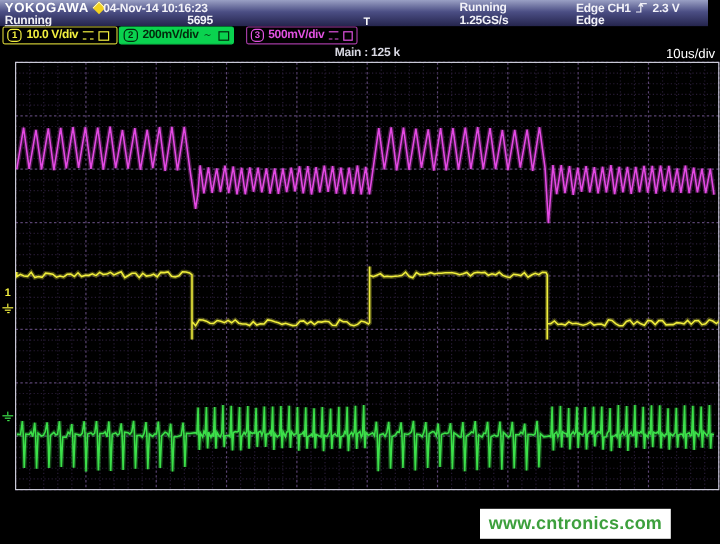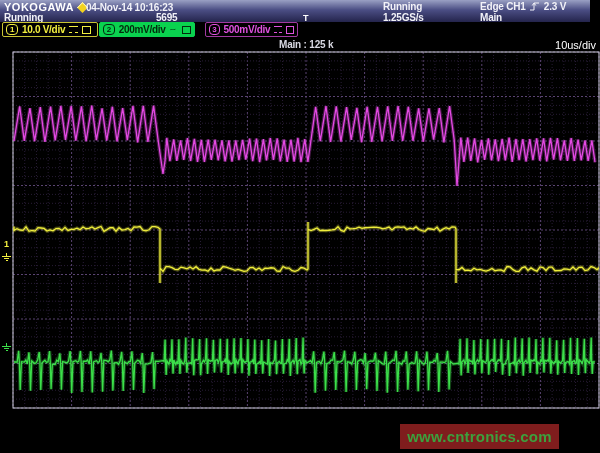--- a/index.html
+++ b/index.html
@@ -36,21 +36,21 @@
   .grat-svg{left:0;top:0;width:600px;height:453px;}
   
   .gnd{width:11px;height:9px;}
   .gnd span{position:absolute;background:currentColor;}
   .gnd .s {left:5px;top:0;width:1px;height:3px;}
   .gnd .b1{left:1px;top:3px;width:9px;height:1px;}
   .gnd .b2{left:3px;top:5px;width:5px;height:1px;}
   .gnd .b3{left:5px;top:7px;width:2px;height:1px;}
   .chpos{font-size:9px;font-weight:bold;}
   
-  .wm{left:400px;top:424px;width:159px;height:25px;background:#7f1d1d;
+  .wm{left:400px;top:424px;width:159px;height:25px;background:#ffffff;
       display:flex;align-items:center;justify-content:center;}
   .wm span{color:#3da03d;font-size:15px;font-weight:bold;letter-spacing:0.2px;}
 </style>
 </head>
 <body>
 
 <div class="abs header">
   <div class="abs brand">
     <span>YOKOGAWA</span><span class="diamond"></span>
   </div>
@@ -59,21 +59,21 @@
   <div class="abs hdr-txt" style="left:128px;top:12px;margin-left:28px;">5695</div>
   <div class="abs hdr-txt" style="left:383px;top:1px;">Running</div>
   <div class="abs hdr-txt" style="left:383px;top:12px;">1.25GS/s</div>
   <div class="abs hdr-txt" style="left:480px;top:1px;">
     <span>Edge CH1</span>
     <svg width="11" height="11" style="vertical-align:-2px;margin:0 1px;">
       <path d="M1 9 H5 V2 H10 M3.2 4.5 L5 2 L6.8 4.5" stroke="#f2f2f8" stroke-width="1" fill="none"></path>
     </svg>
     <span>2.3 V</span>
   </div>
-  <div class="abs hdr-txt" style="left:480px;top:12px;">Main</div>
+  <div class="abs hdr-txt" style="left:480px;top:12px;">Edge</div>
 </div>
 
 <div class="abs t-mark" style="left:303px;top:13px;">T</div>
 <div class="abs rec-tick" style="left:301px;top:24px;"></div>
 <div class="abs rec-bar" style="left:292px;top:28px;width:305px;"></div>
 
 <div class="abs badges">
   <div class="badge" style="left:2px;width:88px;background:#000;border-color:#c8c433;color:#f2ef3f;">
     <span class="chip" style="border-color:#f2ef3f;">1</span>
     <span>10.0 V/div</span>

